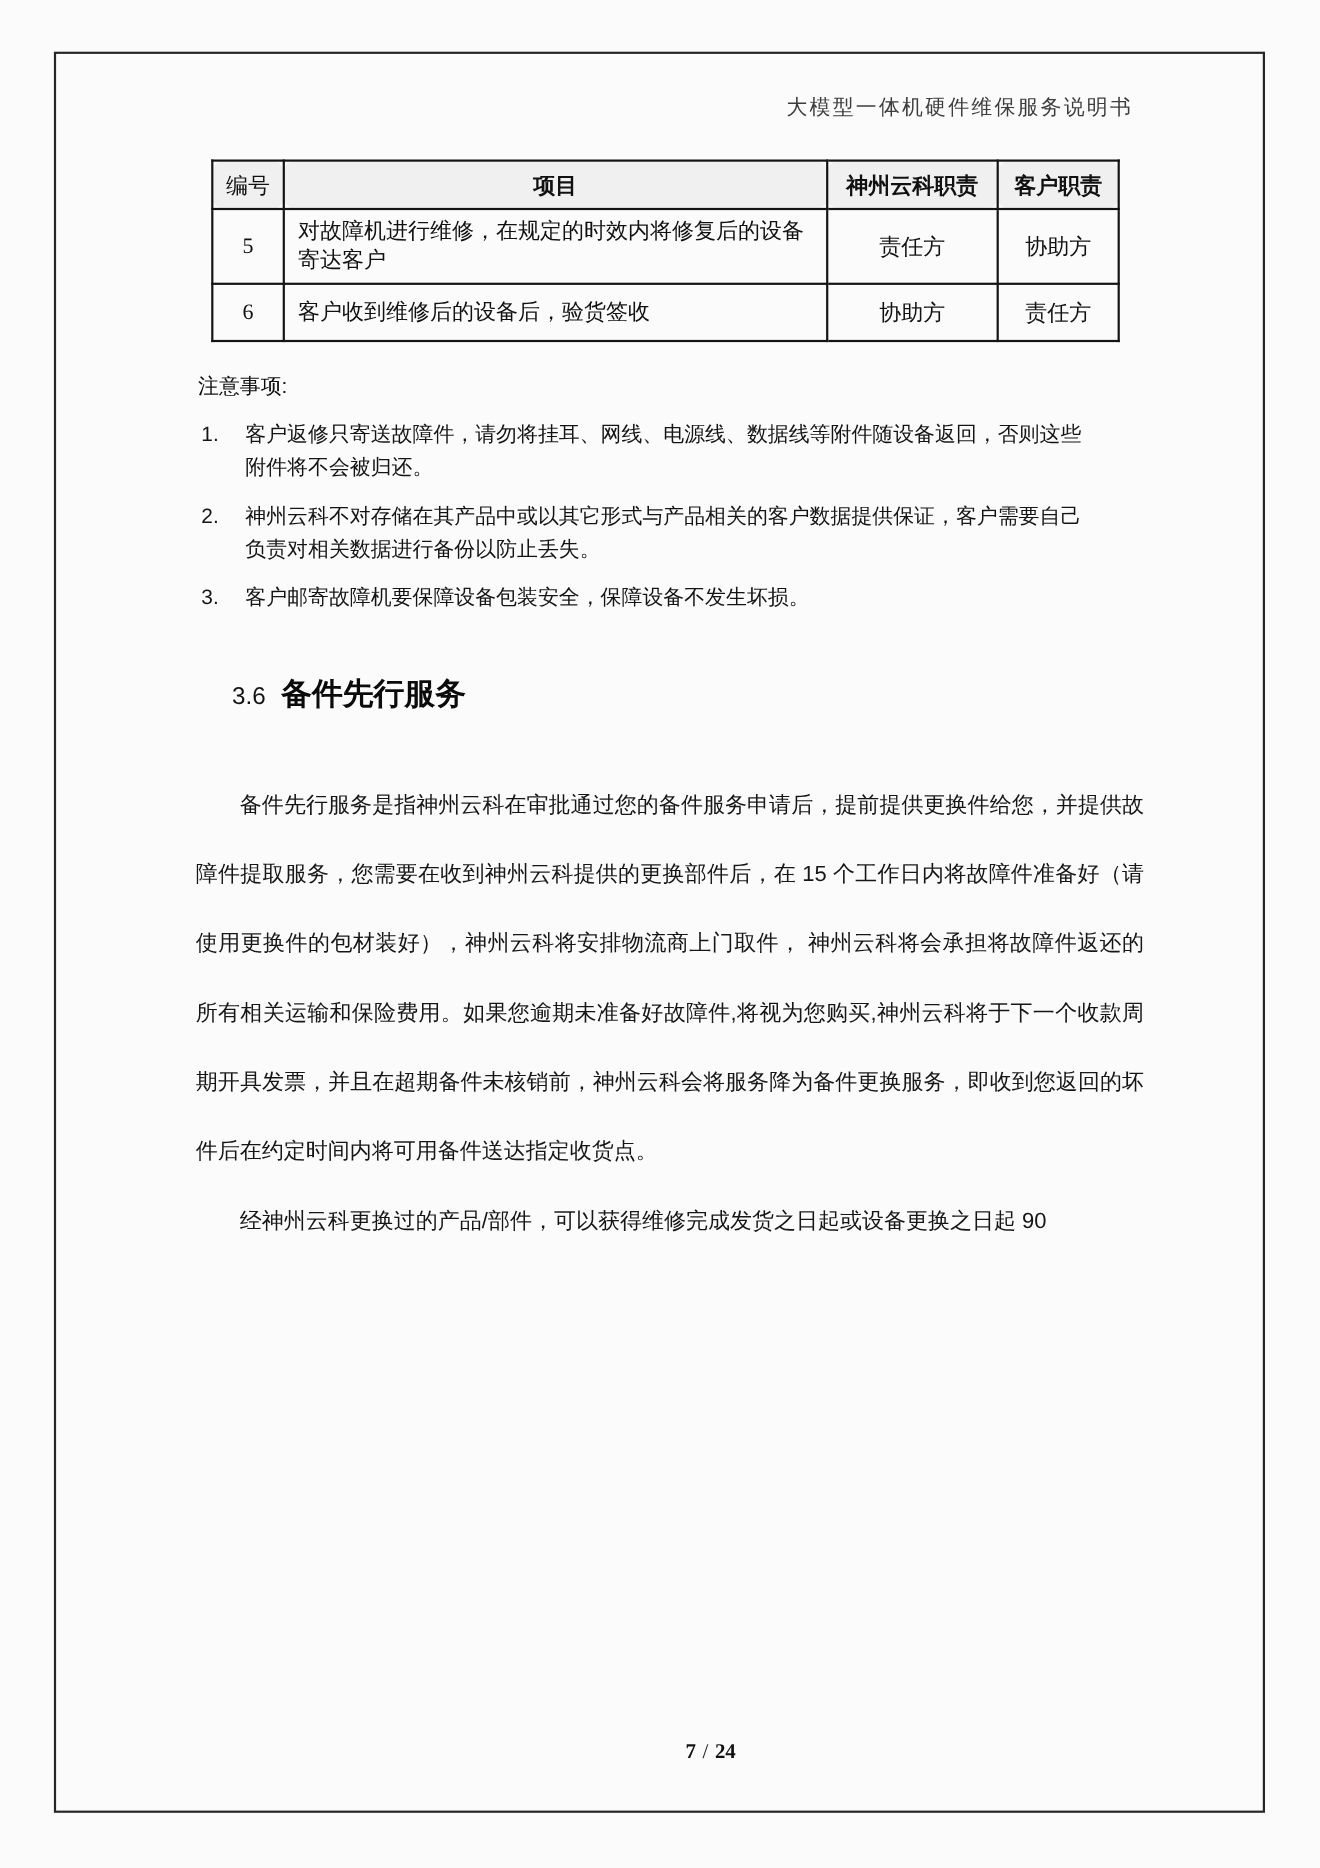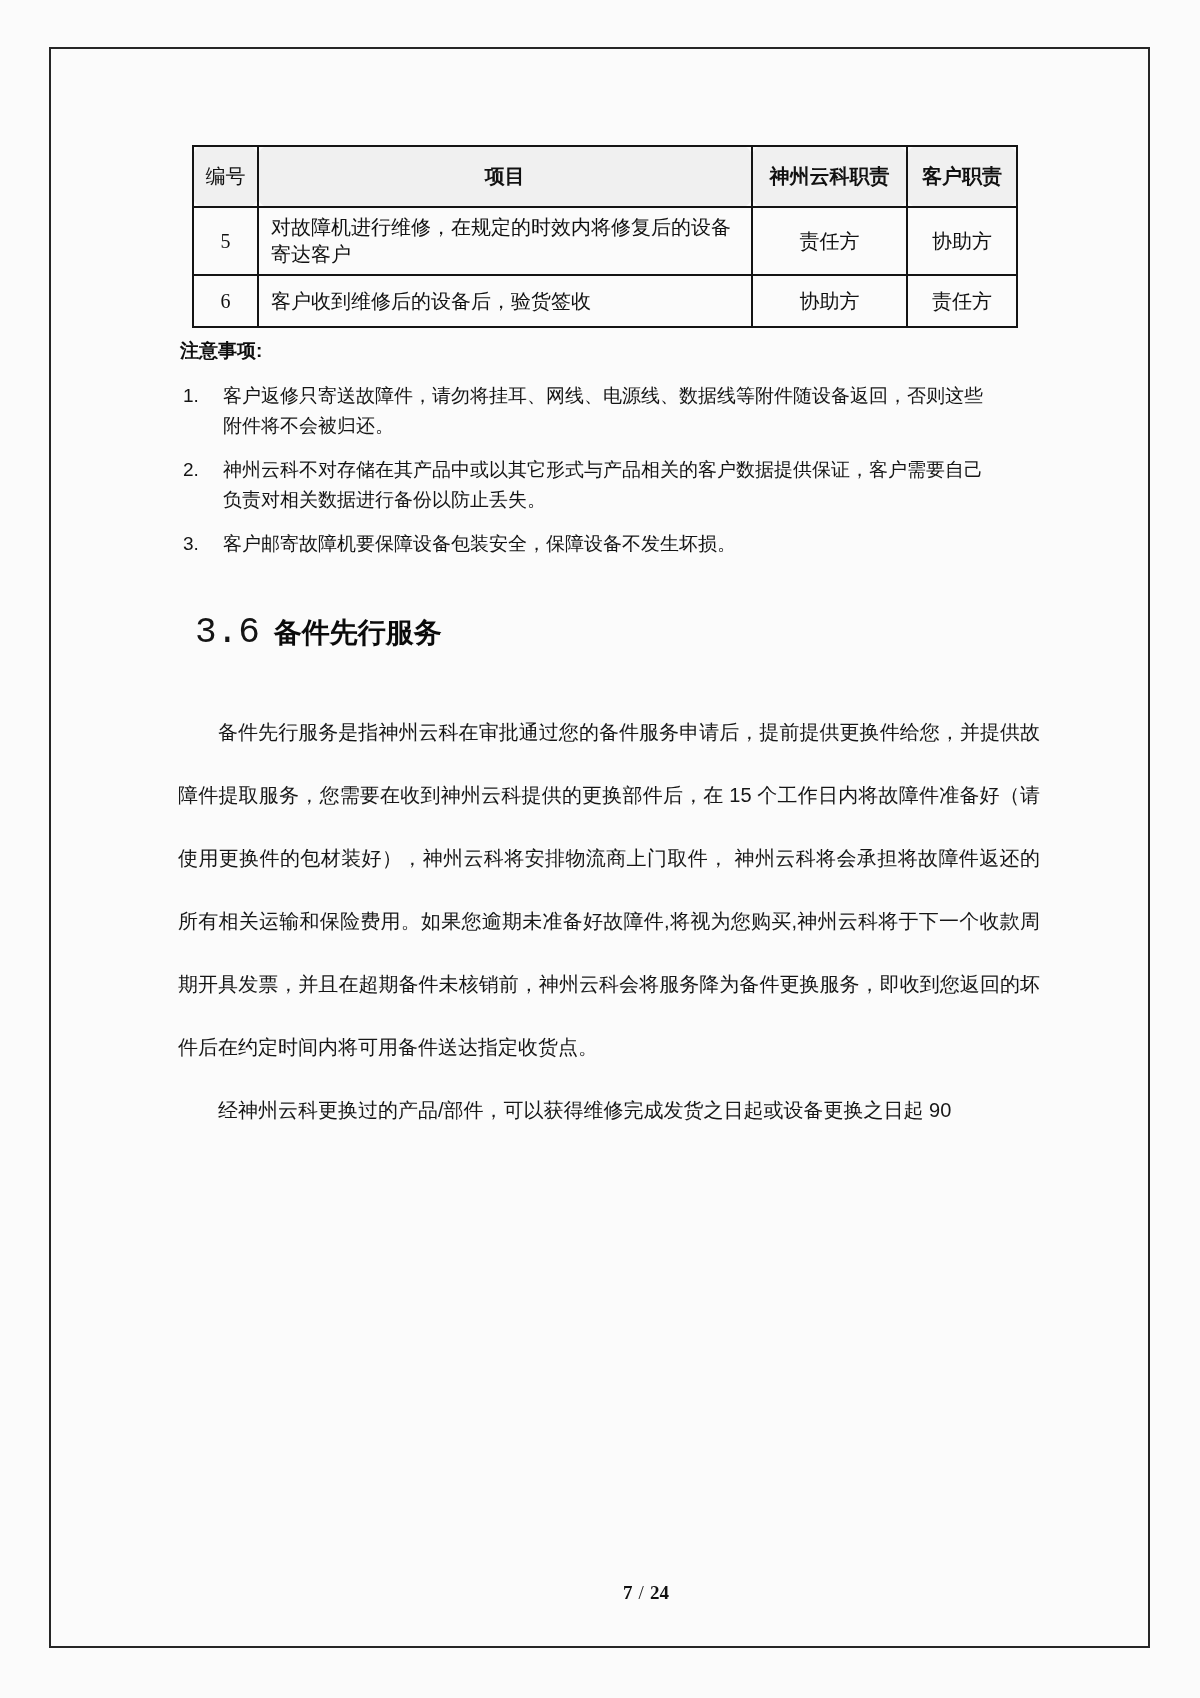--- a/index.html
+++ b/index.html
@@ -39,37 +39,37 @@
     font-family: "Liberation Serif", "DejaVu Serif", serif;
     font-size: 20px;
     color: #111;
   }
   .resp-table th, .resp-table td {
     border: 2px solid #141414;
     vertical-align: middle;
   }
   .resp-table th {
     background: #f0f0f0;
-    height: 61px;
+    height: 44px;
     font-weight: bold;
     text-align: center;
     border-radius: 11px;
   }
   .resp-table th.th-no { font-weight: normal; }
   .resp-table td { height: 52px; text-align: center; }
   .resp-table td.cell-item {
     text-align: left;
     padding: 6px 10px 6px 12px;
     line-height: 27px;
   }
   .notes-title {
     position: absolute;
     left: 180px; top: 338px;
     font-size: 19px;
-    font-weight: bold;
+    font-weight: normal;
     color: #0e0e0e;
   }
   .notes-list {
     position: absolute;
     left: 183px; top: 381px;
     width: 808px;
     font-size: 19px;
     color: #141414;
   }
   .note-item {
@@ -78,24 +78,25 @@
     margin-bottom: 14px;
   }
   .note-no { width: 40px; flex: 0 0 40px; }
   .note-text { flex: 1; word-break: break-all; }
   .section-heading {
     position: absolute;
     left: 195px; top: 612px;
     white-space: nowrap;
   }
   .section-number {
-    font-family: Liberation Mono, monospace;
-    font-size: 36px;
+    font-family: Liberation Sans, sans-serif;
+    font-size: 22px;
     color: #141414;
     margin-right: 14px;
+    margin-left: 16px;
   }
   .section-title {
     font-size: 28px;
     font-weight: bold;
     color: #0b0b0b;
   }
   .body-paragraphs {
     position: absolute;
     left: 178px; top: 701px;
     width: 862px;
@@ -120,20 +121,21 @@
   .page-footer .pg-num { font-weight: bold; }
   .page-footer .pg-sep { font-weight: normal; padding: 0 6px; }
 </style>
 </head>
 <body>
 
 <div class="page">
 
   <div class="page-border"></div>
 
+  <div class="doc-header">大模型一体机硬件维保服务说明书</div>
 
   <table class="resp-table">
     <colgroup>
       <col style="width:65px">
       <col style="width:495px">
       <col style="width:156px">
       <col style="width:110px">
     </colgroup>
     <thead>
       <tr>

